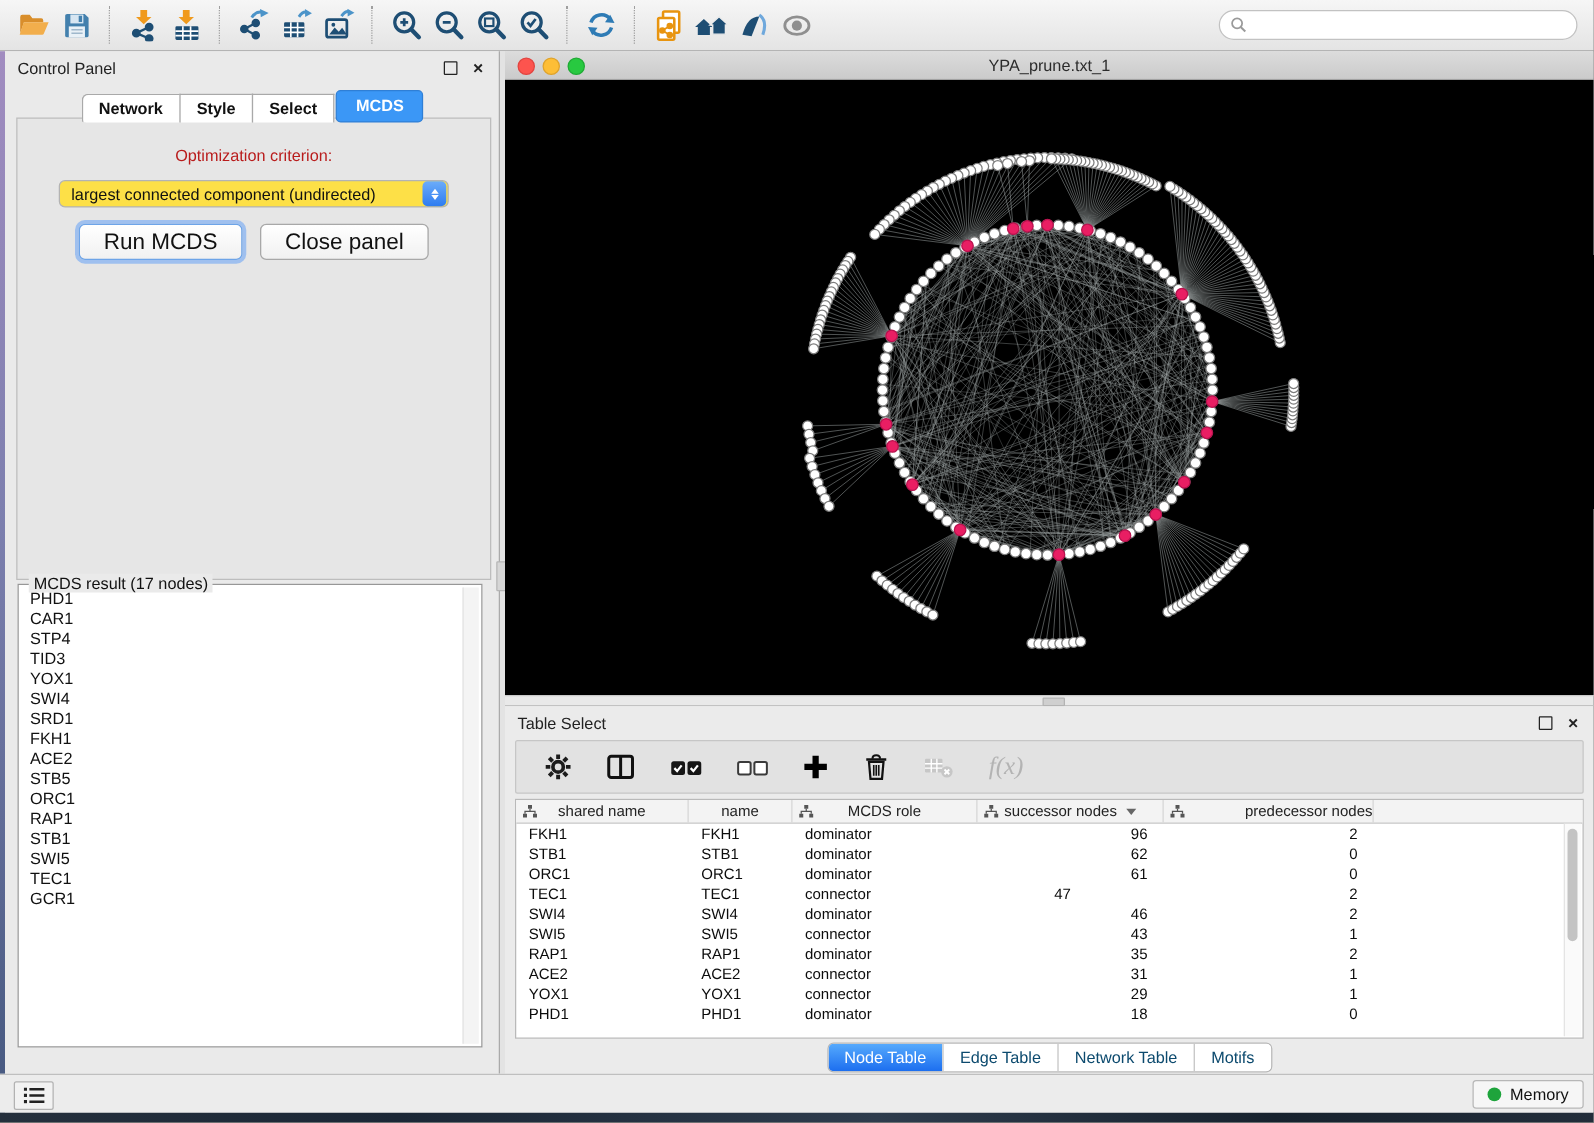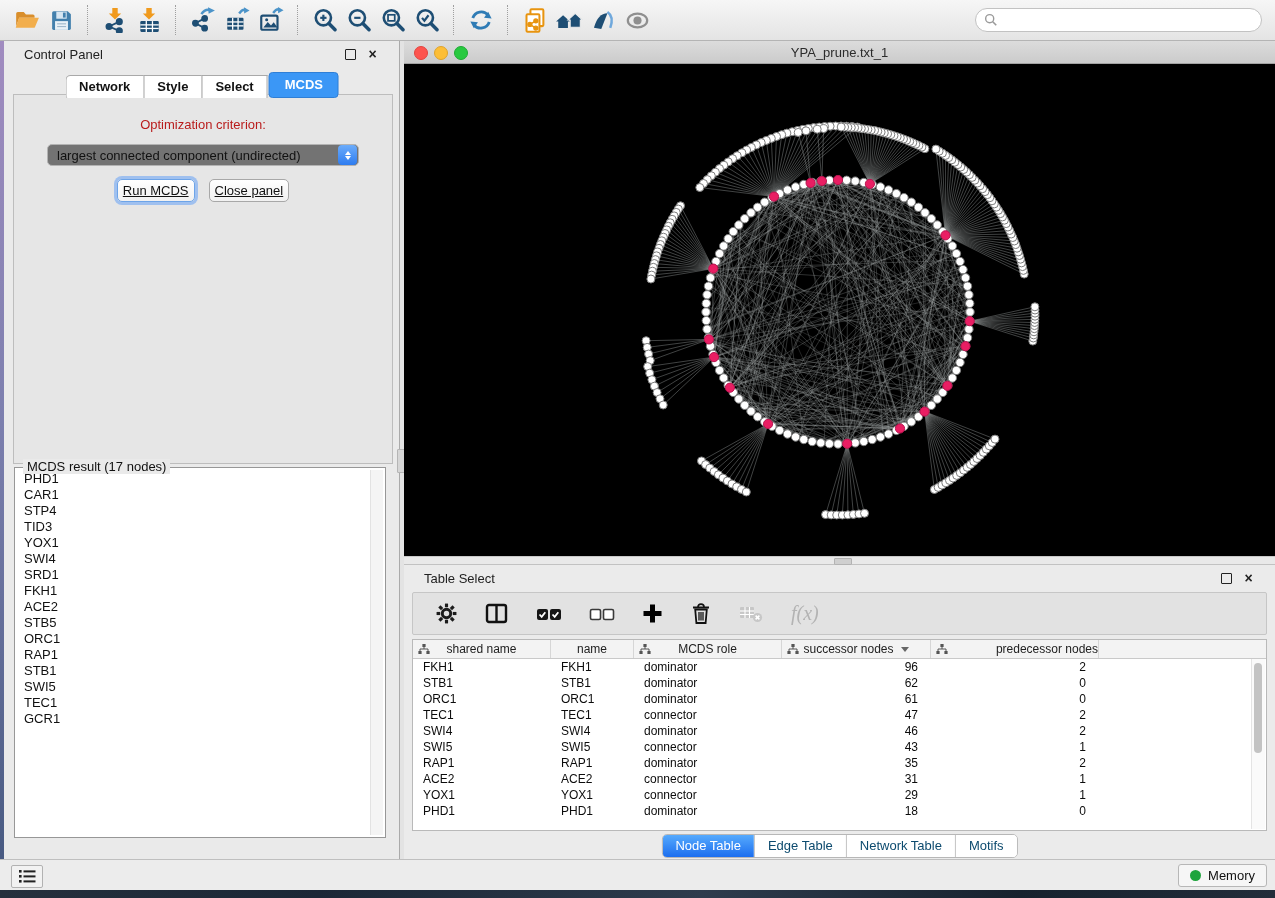--- a/index.html
+++ b/index.html
@@ -15,43 +15,43 @@
                border:1px solid #c2c2c2;border-radius:13px;display:flex;align-items:center;padding-left:8px;box-sizing:border-box;}
   .search-wrap input{border:none;outline:none;flex:1;font:13px "Liberation Sans",sans-serif;background:transparent;}
   
   .wall-left{position:absolute;left:0;top:41px;width:4px;height:849px;
              background:linear-gradient(#a18cc0,#7c7fae 45%,#45587f);}
   .wall-bottom{position:absolute;left:0;bottom:0;width:1275px;height:8px;
                background:linear-gradient(90deg,#25303d,#1b2736 25%,#2e3c4d 55%,#17222e 80%,#222d3a);}
   
   .control-panel{position:absolute;left:4px;top:41px;width:396px;height:818px;background:#eaeaea;
                  border-right:1px solid #aaa;box-sizing:border-box;}
-  .panel-head{height:26px;display:flex;align-items:center;padding:0 20px;}
+  .panel-head{height:26px;display:flex;align-items:center;padding:0 10px;}
   .panel-title{flex:1;font-size:13px;color:#222;}
   .wbtn{width:13px;height:13px;margin-left:9px;display:flex;align-items:center;justify-content:center;
         color:#222;font-weight:bold;font-size:14px;line-height:13px;cursor:default;}
   .float-glyph{width:9px;height:9px;border:1.6px solid #222;border-radius:1px;}
   .cp-tabs{position:absolute;top:31px;left:50%;transform:translateX(-50%);display:flex;align-items:flex-end;z-index:3;font-weight:bold;}
   .cp-tab{background:#fff;border:1px solid #a9a9a9;border-bottom:none;padding:3px 13px 4px;font-size:13px;
           margin-right:-1px;color:#111;}
   .cp-tab:first-child{border-top-left-radius:5px;border-bottom-left-radius:2px;}
   .cp-tab.active{background:#3b97f6;color:#fff;border:1px solid #2f7fd6;border-radius:4px;padding:4px 15px 5px;margin-left:2px;}
   .cp-content{position:absolute;left:9px;top:53px;width:378px;height:368px;background:#e6e6e6;
               border:1px solid #bdbdbd;}
   .opt-label{text-align:center;margin-top:22px;font-size:13px;color:#b91c1c;}
-  .combo{position:relative;margin:12px auto 0;width:312px;height:22px;background:#737373;border:1px solid #b3b3b3;
+  .combo{position:relative;margin:12px auto 0;width:312px;height:22px;background:#fde047;border:1px solid #b3b3b3;
          border-radius:5px;display:flex;align-items:center;box-sizing:border-box;}
   .combo-text{flex:1;padding-left:9px;font-size:13px;color:#111;white-space:nowrap;}
   .combo-btn{width:19px;height:20px;border-radius:4px;background:linear-gradient(#6cacfa,#2d7cf0);
              display:flex;flex-direction:column;align-items:center;justify-content:center;gap:1px;margin-right:1px;}
   .combo-btn .up{width:0;height:0;border-left:3.5px solid transparent;border-right:3.5px solid transparent;border-bottom:4px solid #fff;}
   .combo-btn .dn{width:0;height:0;border-left:3.5px solid transparent;border-right:3.5px solid transparent;border-top:4px solid #fff;}
   .btn-row{display:flex;justify-content:center;gap:14px;margin-top:13px;}
   .pbtn{background:linear-gradient(#ffffff,#f1f1f1);border:1px solid #a8a8a8;border-radius:5px;
-        padding:3px 5px;font-size:13px;color:#111;text-decoration:underline;}
+        padding:3px 19px;font-size:18px;color:#111;}
   .pbtn.focused{box-shadow:0 0 0 3px rgba(100,160,245,.55);border-color:#6da4e8;}
   .result-box{position:absolute;left:10px;top:426px;width:372px;height:371px;border:1px solid #979797;
               background:#fff;box-sizing:border-box;}
   .result-legend{position:absolute;top:-9px;left:8px;background:#eaeaea;padding:0 4px;font-size:13px;color:#111;}
   .mcds-list{position:absolute;left:2px;top:3px;right:15px;bottom:2px;overflow:hidden;}
   .mcds-item{height:16px;line-height:16px;padding-left:7px;font-size:13px;color:#111;}
   .mcds-scroll{position:absolute;top:2px;right:2px;bottom:2px;width:12px;background:#f4f4f4;border-left:1px solid #e2e2e2;}
   
   .v-split{position:absolute;left:400px;top:41px;width:4px;height:818px;background:#e3e3e3;}
   .v-split .grip{position:absolute;left:-3px;top:408px;width:9px;height:22px;background:#d6d6d6;border:1px solid #b5b5b5;border-radius:1px;}
@@ -1420,21 +1420,21 @@
             <div class="td" style="width: 83px;">ORC1</div>
             <div class="td" style="width: 148px;">dominator</div>
             <div class="td num" style="width: 149px;">61</div>
             <div class="td num" style="width: 168px;">0</div>
             <div class="td filler"></div>
           </div>
           <div class="tr">
             <div class="td" style="width: 138px;">TEC1</div>
             <div class="td" style="width: 83px;">TEC1</div>
             <div class="td" style="width: 148px;">connector</div>
-            <div class="td num" style="width: 149px;">47</div>
+            <div class="td num" style="width: 149px; text-align: center;">47</div>
             <div class="td num" style="width: 168px;">2</div>
             <div class="td filler"></div>
           </div>
           <div class="tr">
             <div class="td" style="width: 138px;">SWI4</div>
             <div class="td" style="width: 83px;">SWI4</div>
             <div class="td" style="width: 148px;">dominator</div>
             <div class="td num" style="width: 149px;">46</div>
             <div class="td num" style="width: 168px;">2</div>
             <div class="td filler"></div>

